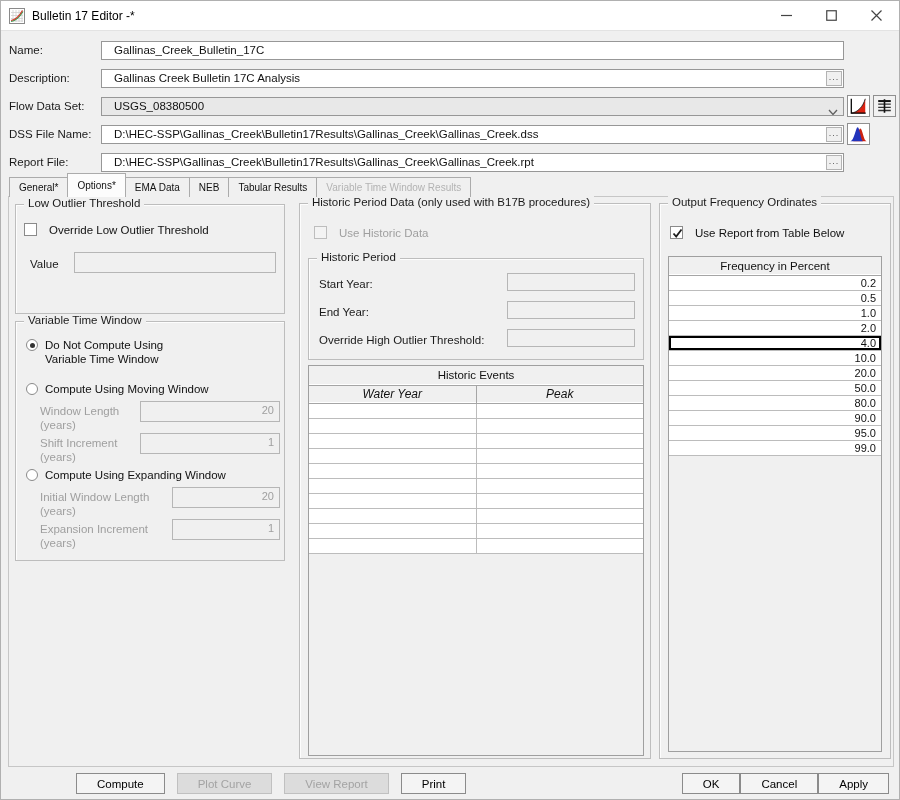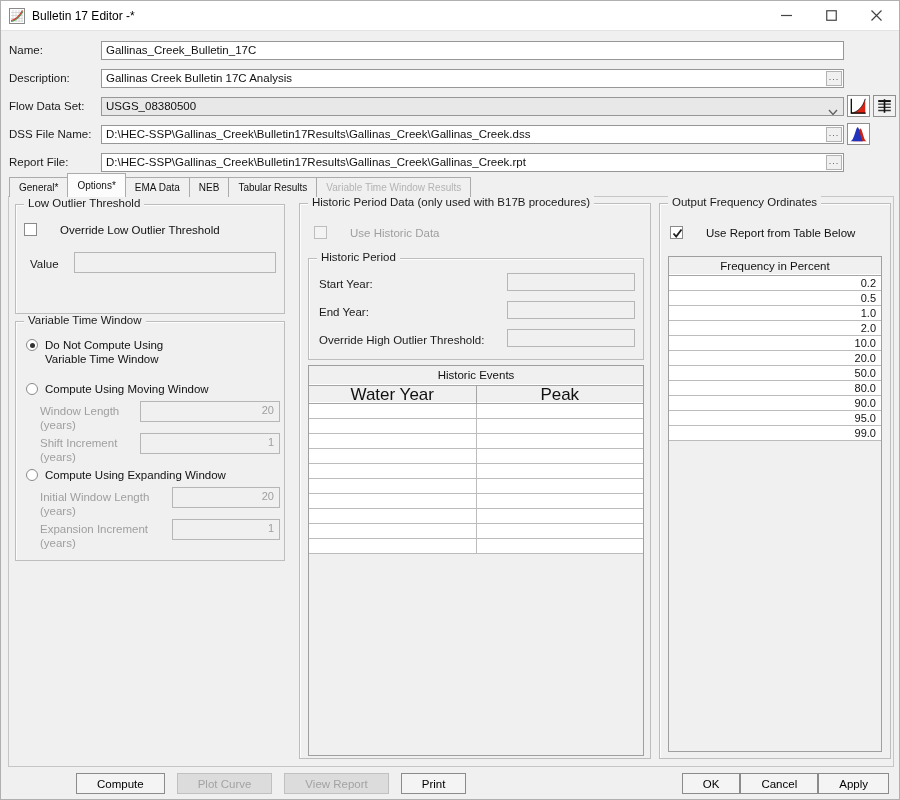--- a/index.html
+++ b/index.html
@@ -10,63 +10,63 @@
 
   
   .titlebar { position:absolute; top:0; left:0; right:0; height:30px; background:#ffffff; display:flex; align-items:center; border-bottom:1px solid #e3e3e3; }
   .app-icon { margin-left:8px; width:16px; height:16px; display:inline-block; }
   .title { margin-left:7px; font-size:12px; color:#000; }
   .win-controls { margin-left:auto; display:flex; height:30px; }
   .win-btn { width:45px; height:30px; display:flex; align-items:center; justify-content:center; cursor:default; }
 
   
   .flabel { position:absolute; left:8px; width:90px; height:19px; line-height:19px; font-size:11.5px; color:#1a1a1a; }
-  .field { position:absolute; left:100px; width:743px; height:19px; background:#fff; border:1px solid #979797; font-size:11.5px; line-height:17px; padding:0 4px; white-space:nowrap; overflow:hidden; }
+  .field { position:absolute; left:100px; width:743px; height:19px; background:#fff; border:1px solid #979797; font-size:11.5px; line-height:17px; padding:0 12px; white-space:nowrap; overflow:hidden; }
   .field.combo { background:#e8e8e8; padding-right:20px; }
   .combo-arrow { position:absolute; right:5px; top:6px; width:10px; height:7px; }
   .mini-btn { position:absolute; right:1px; top:1px; width:16px; height:15px; background:#f0f0f0; border:1px solid #b3b3b3; color:#555; font-size:9px; line-height:11px; text-align:center; }
   .mini-btn::after { content:"..."; letter-spacing:1px; }
   .icon-btn { position:absolute; width:23px; height:22px; background:#fff; border:1px solid #8f8f8f; padding:1px; }
   .icon-btn svg { width:100%; height:100%; display:block; }
 
   
   .tabbar { position:absolute; left:8px; top:172px; height:24px; display:flex; align-items:flex-end; z-index:3; }
   .tab { height:20px; line-height:19px; padding:0 9px; font-size:10px; background:#f0f0f0; border:1px solid #ababab; border-bottom:none; margin-right:-1px; color:#111; }
   .tab.selected { height:24px; line-height:23px; background:#fcfcfc; position:relative; z-index:4; }
   .tab.disabled { color:#b3b3b3; }
 
   
   .content { position:absolute; left:7px; top:195px; width:886px; height:571px; border:1px solid #c6c6c6; background:#f0f0f0; }
 
   
   .group { position:absolute; border:1px solid #bdbdbd; box-shadow:1px 1px 0 #fdfdfd inset; }
   .gtitle { position:absolute; top:-8px; left:8px; background:#f0f0f0; padding:0 4px; font-size:11.5px; color:#1a1a1a; white-space:nowrap; }
 
-  .cbrow { position:absolute; display:flex; align-items:center; gap:23px; font-size:11.5px; }
+  .cbrow { position:absolute; display:flex; align-items:center; gap:12px; font-size:11.5px; }
   .cb { width:13px; height:13px; background:#fff; border:1px solid #8a8a8a; flex:0 0 13px; position:relative; }
   .cb.disabled { border-color:#bdbdbd; background:#f3f3f3; }
   .cb.checked svg { position:absolute; left:1px; top:1px; }
   .graytext { color:#9f9f9f; }
 
   .radio-row { position:absolute; display:flex; gap:7px; font-size:11.5px; line-height:14px; }
   .radio { width:12px; height:12px; border:1px solid #8a8a8a; border-radius:50%; background:#fff; position:relative; flex:0 0 12px; margin-top:1px; }
   .radio.selected::after { content:""; position:absolute; left:3px; top:3px; width:5px; height:5px; background:#333; border-radius:50%; }
 
   .tfield { position:absolute; background:#fff; border:1px solid #979797; font-size:11px; }
   .tfield.disabled { background:#f0f0f0; border-color:#b6b6b6; color:#9f9f9f; }
   .tfield.num { text-align:right; padding:2px 5px 16px 0; }
 
   .sublabel { position:absolute; font-size:11.5px; line-height:14px; color:#9f9f9f; }
   .blacklabel { position:absolute; font-size:11.5px; line-height:14px; color:#1a1a1a; }
 
   
   .scrollpane { position:absolute; border:1px solid #9f9f9f; background:#f0f0f0; overflow:hidden; }
   .th-span { height:20px; line-height:19px; text-align:center; font-size:11.5px; background:#f0f0f0; border-bottom:1px solid #a5a5a5; box-shadow:0 -1px 0 #fff inset; }
   .th-row { display:flex; height:18px; background:#f0f0f0; border-bottom:1px solid #a5a5a5; }
-  .th-cell { flex:1; text-align:center; font-size:17px; line-height:17px; border-right:1px solid #a5a5a5; box-shadow:0 -1px 0 #fff inset; }
+  .th-cell { flex:1; text-align:center; font-size:12px; line-height:17px; border-right:1px solid #a5a5a5; box-shadow:0 -1px 0 #fff inset;font-style:italic; }
   .th-cell:last-child { border-right:none; }
   .hrow { display:flex; height:15px; background:#fff; border-bottom:1px solid #bcbcbc; }
   .hcell { flex:1; border-right:1px solid #bcbcbc; }
   .hcell.last { border-right:none; }
   .frow { height:15px; line-height:14px; background:#fff; border-bottom:1px solid #bcbcbc; font-size:11px; text-align:right; padding-right:5px; }
   .frow.selected { box-shadow:inset 0 0 0 2px #000; }
 
   
   .btn { height:21px; min-width:52px; padding:0 20px; font-family:"Liberation Sans",sans-serif; font-size:11.5px; background:#f4f4f4; border:1px solid #8b8b8b; color:#000; }
   .btn.disabled { background:#dcdcdc; border-color:#c0c0c0; color:#a3a3a3; }
@@ -292,20 +292,21 @@
       <span>Use Report from Table Below</span>
     </div>
 
     <div class="scrollpane" style="left:8px; top:52px; width:214px; height:496px">
       <div class="th-span" style="height:19px">Frequency in Percent</div>
       <div>
           <div class="frow">0.2</div>
           <div class="frow">0.5</div>
           <div class="frow">1.0</div>
           <div class="frow">2.0</div>
+          <div class="frow selected">4.0</div>
           <div class="frow">10.0</div>
           <div class="frow">20.0</div>
           <div class="frow">50.0</div>
           <div class="frow">80.0</div>
           <div class="frow">90.0</div>
           <div class="frow">95.0</div>
           <div class="frow">99.0</div>
         </div>
     </div>
   </div>

